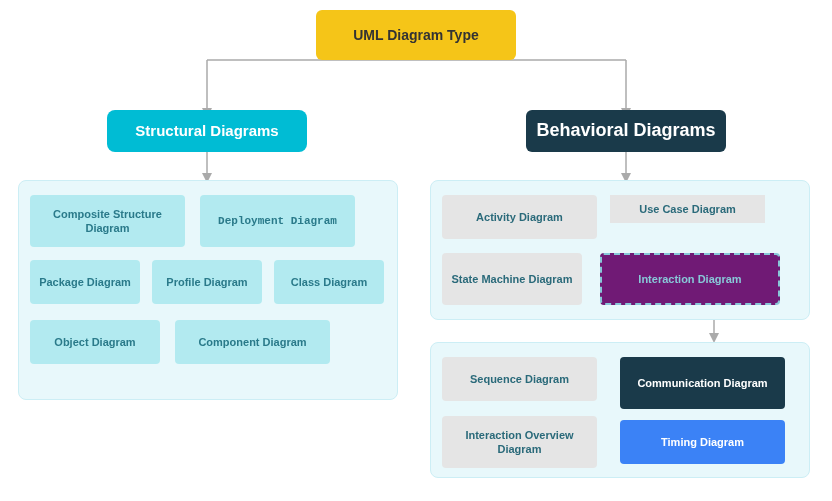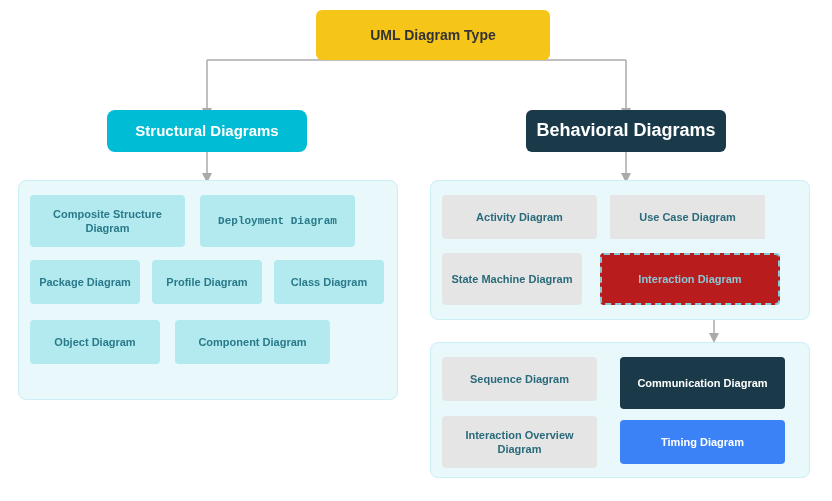--- a/index.html
+++ b/index.html
@@ -67,21 +67,21 @@
     }
 
     
     .node-child-behavioral {
       background: #e5e5e5;
       color: #2a6a7a;
     }
 
     
     .node-interaction {
-      background: #b91c1c;
+      background: #701a75;
       color: #88c8d8;
       border: 2px dashed #88c8d8;
     }
 
     
     .node-communication {
       background: #1a3a4a;
       color: #fff;
     }
 
@@ -111,21 +111,21 @@
     <line x1="207" y1="152" x2="207" y2="175" stroke="#aaa" stroke-width="1.5"></line>
     <polygon points="202,173 207,183 212,173" fill="#aaa"></polygon>
 
     <line x1="626" y1="152" x2="626" y2="175" stroke="#aaa" stroke-width="1.5"></line>
     <polygon points="621,173 626,183 631,173" fill="#aaa"></polygon>
 
     <line x1="714" y1="310" x2="714" y2="335" stroke="#aaa" stroke-width="1.5"></line>
     <polygon points="709,333 714,343 719,333" fill="#aaa"></polygon>
   </svg>
 
-  <div class="node node-root" style="left:316px; top:10px; width:234px; height:50px; font-size:14px; font-weight:700; border-radius:6px;text-align:center;">
+  <div class="node node-root" style="left:316px; top:10px; width:200px; height:50px; font-size:14px; font-weight:700; border-radius:6px;text-align:center;">
     <span>UML Diagram Type</span>
   </div>
 
   <div class="node node-structural" style="left:107px; top:110px; width:200px; height:42px; font-size:15px; border-radius:8px;text-align:right;">
     <span>Structural Diagrams</span>
   </div>
 
   <div class="node node-behavioral" style="left:526px; top:110px; width:200px; height:42px; font-size:18px; border-radius:6px;">
     <span>Behavioral Diagrams</span>
   </div>
@@ -159,21 +159,21 @@
   <div class="node node-child-light" style="left:175px; top:320px; width:155px; height:44px; font-size:11px; border-radius:4px;">
     <span>Component Diagram</span>
   </div>
 
   <div style="position:absolute; left:430px; top:180px; width:380px; height:140px; background:#e8f8fb; border-radius:8px; border:1px solid #cceef5;"></div>
 
   <div class="node node-child-behavioral" style="left:442px; top:195px; width:155px; height:44px; font-size:11px; border-radius:4px;">
     <span>Activity Diagram</span>
   </div>
 
-  <div class="node node-child-behavioral" style="left:610px; top:195px; width:155px; height:44px; font-size:11px; border-radius:0;">
+  <div class="node node-child-behavioral" style="left:610px; top:195px; width:155px; height:28px; font-size:11px; border-radius:0;">
     <span>Use Case Diagram</span>
   </div>
 
   <div class="node node-child-behavioral" style="left:442px; top:253px; width:140px; height:52px; font-size:11px; border-radius:4px;">
     <span>State Machine Diagram</span>
   </div>
 
   <div class="node node-interaction" style="left:600px; top:253px; width:180px; height:52px; font-size:11px; border-radius:4px;">
     <span>Interaction Diagram</span>
   </div>

